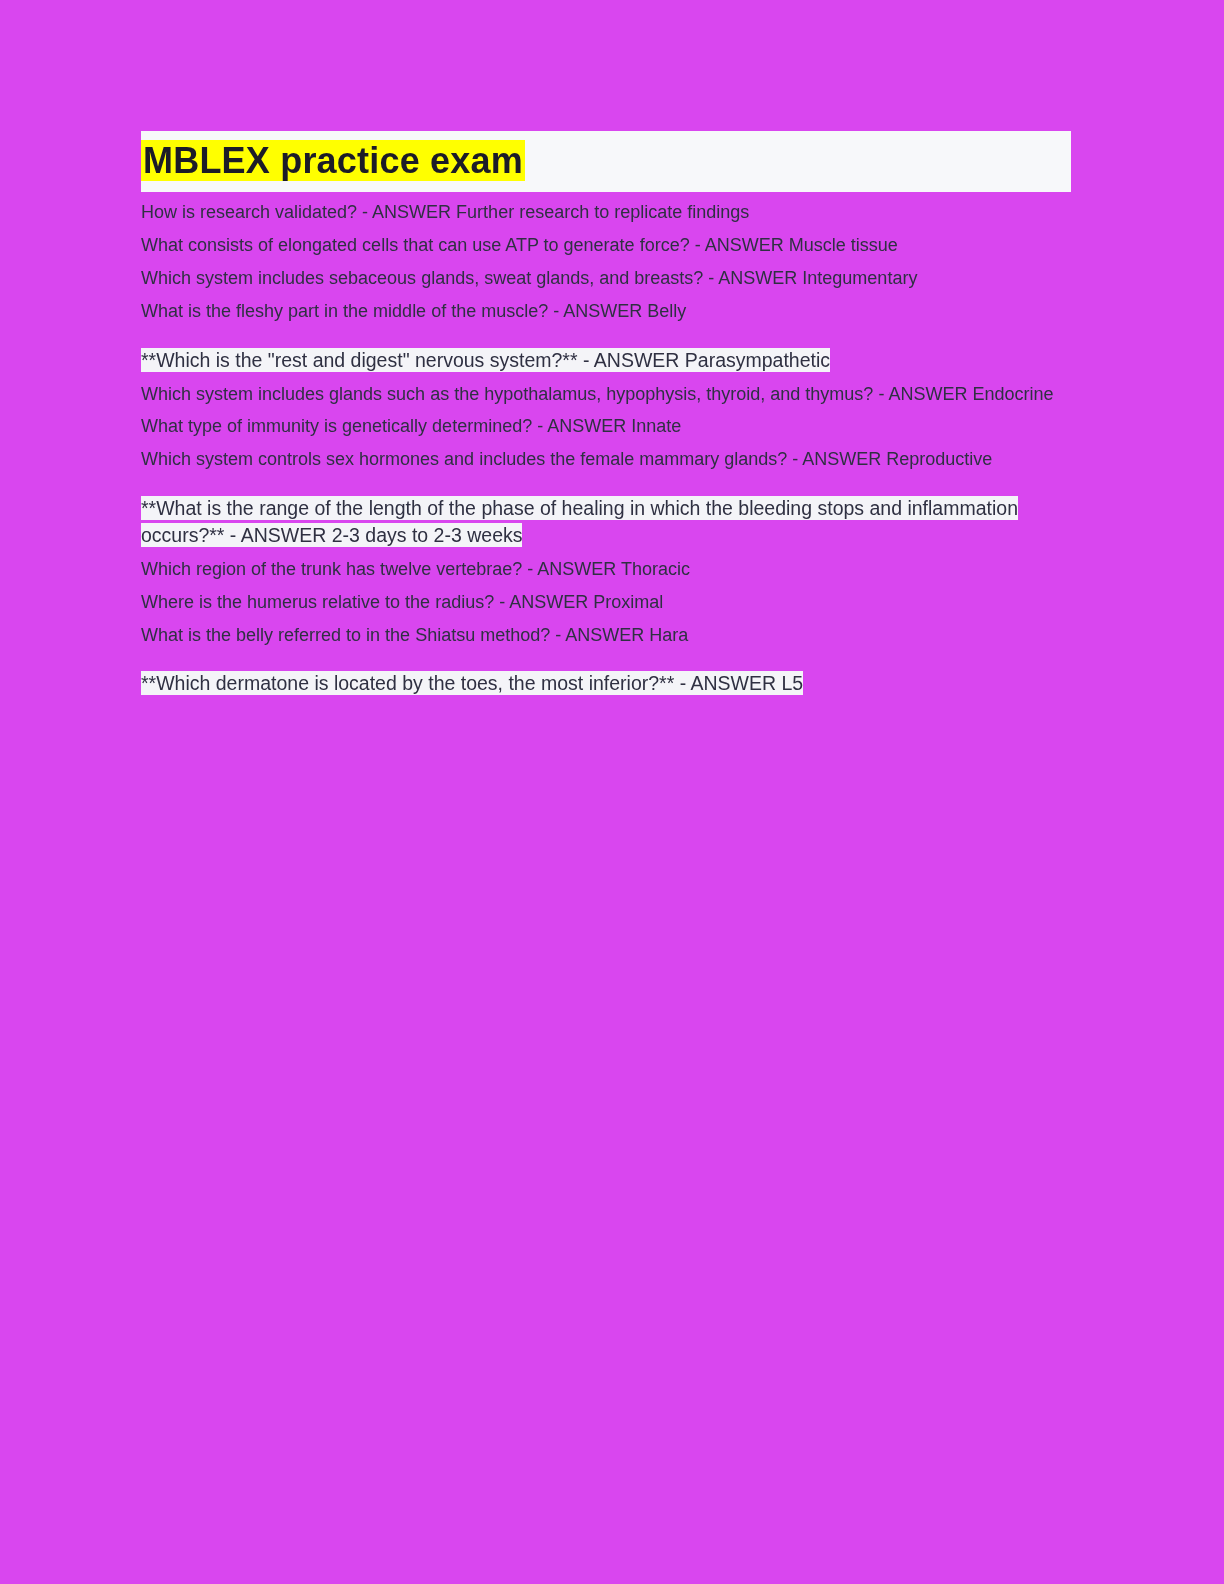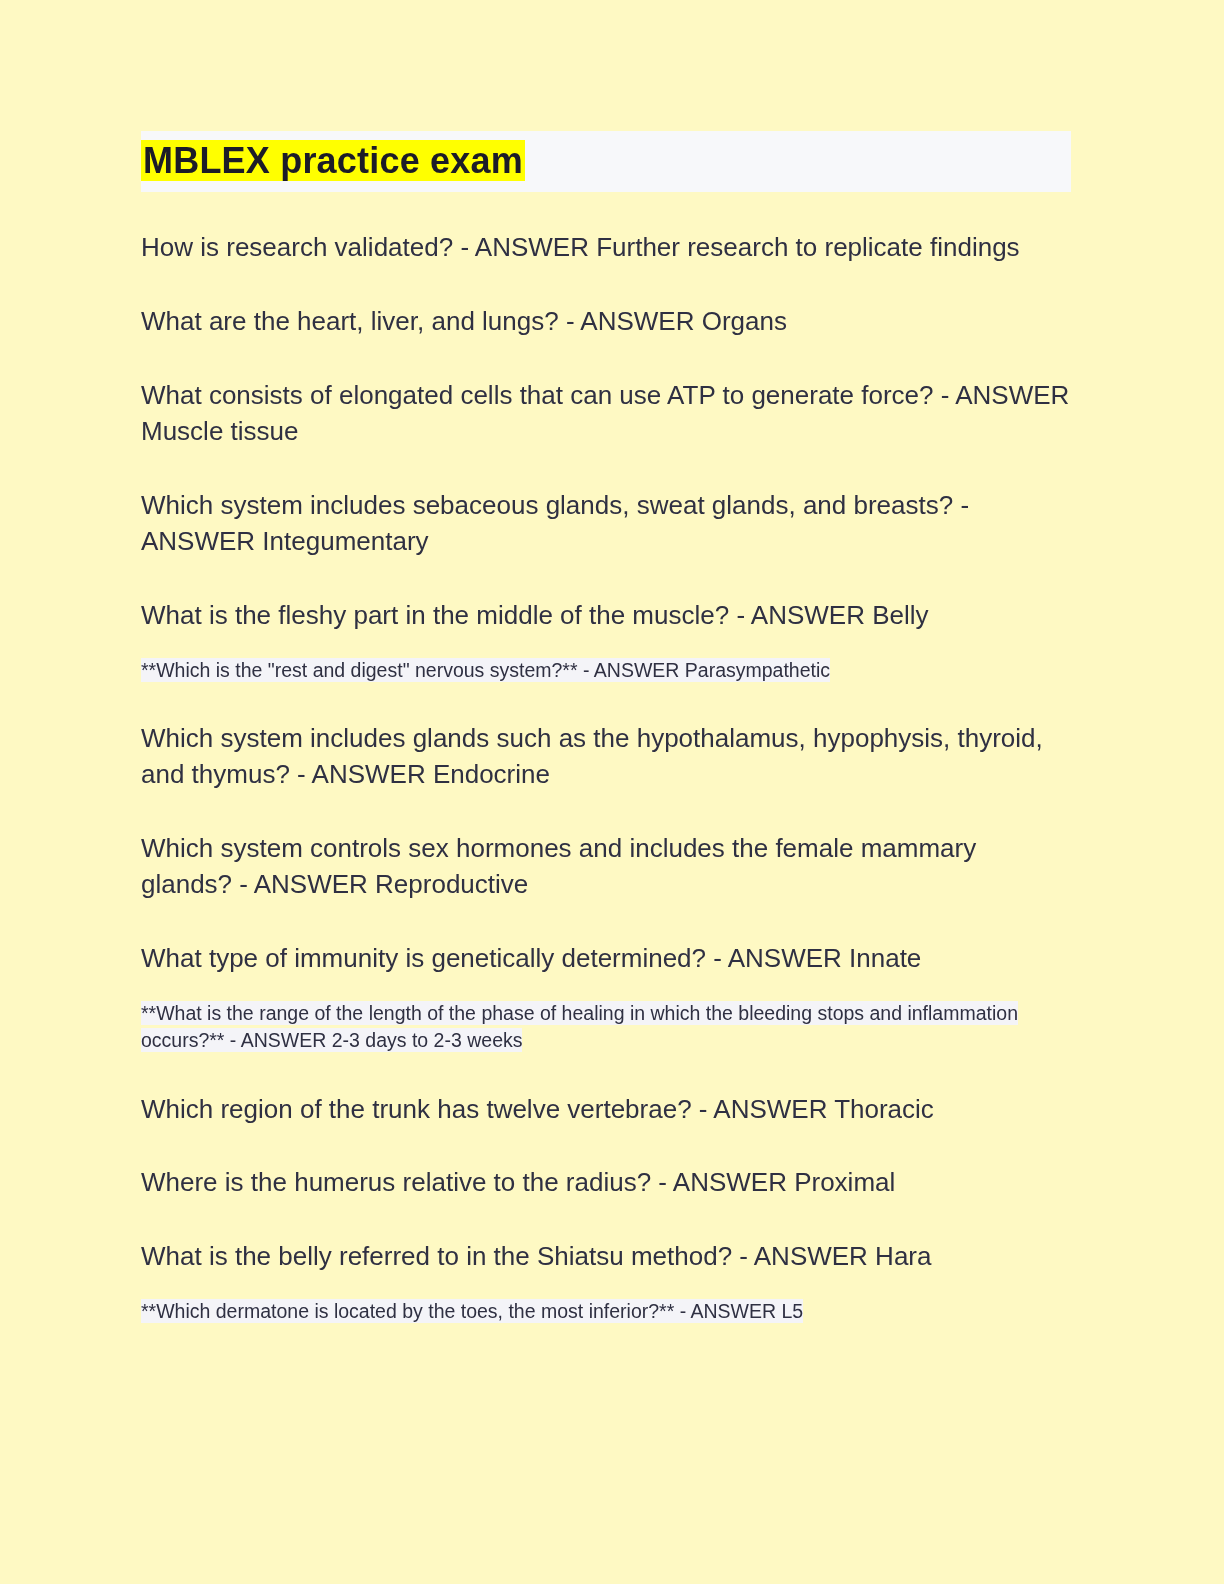--- a/index.html
+++ b/index.html
@@ -14,21 +14,21 @@
     color: #2a2a3a;
     position: relative;
     overflow: hidden;
   }
   .page {
     position: absolute;
     top: 0;
     left: 0;
     width: 1224px;
     height: 1584px;
-    background: #fef9c3;
+    background: #d946ef;
   }
   .content {
     position: absolute;
     left: 141px;
     top: 131px;
     width: 930px;
   }
   .title-bar {
     background: #f7f8fa;
     width: 930px;
@@ -50,47 +50,46 @@
     line-height: 1.38;
     color: #2f3042;
     margin-top: 23px;
     max-width: 930px;
   }
   .qa .hl {
     background: #f4f4f8;
     padding: 1px 0;
   }
   .qa-plain {
-    font-size: 26px;
+    font-size: 18px;
     line-height: 1.38;
     color: #2f3042;
-    margin-top: 38px;
+    margin-top: 8px;
     max-width: 930px;
   }
 </style>
 </head>
 <body>
 
 <div class="page">
   <div class="content">
 
     <div class="title-bar">
       <span class="title">MBLEX practice exam</span>
     </div>
 
     <div id="entries">
         <div class="qa-plain">How is research validated? - ANSWER Further research to replicate findings</div>
-        <div class="qa-plain">What are the heart, liver, and lungs? - ANSWER Organs</div>
         <div class="qa-plain">What consists of elongated cells that can use ATP to generate force? - ANSWER Muscle tissue</div>
         <div class="qa-plain">Which system includes sebaceous glands, sweat glands, and breasts? - ANSWER Integumentary</div>
         <div class="qa-plain">What is the fleshy part in the middle of the muscle? - ANSWER Belly</div>
         <div class="qa"><span class="hl">**Which is the "rest and digest" nervous system?** - ANSWER Parasympathetic</span></div>
         <div class="qa-plain">Which system includes glands such as the hypothalamus, hypophysis, thyroid, and thymus? - ANSWER Endocrine</div>
+        <div class="qa-plain">What type of immunity is genetically determined? - ANSWER Innate</div>
         <div class="qa-plain">Which system controls sex hormones and includes the female mammary glands? - ANSWER Reproductive</div>
-        <div class="qa-plain">What type of immunity is genetically determined? - ANSWER Innate</div>
         <div class="qa"><span class="hl">**What is the range of the length of the phase of healing in which the bleeding stops and inflammation occurs?** - ANSWER 2-3 days to 2-3 weeks</span></div>
         <div class="qa-plain">Which region of the trunk has twelve vertebrae? - ANSWER Thoracic</div>
         <div class="qa-plain">Where is the humerus relative to the radius? - ANSWER Proximal</div>
         <div class="qa-plain">What is the belly referred to in the Shiatsu method? - ANSWER Hara</div>
         <div class="qa"><span class="hl">**Which dermatone is located by the toes, the most inferior?** - ANSWER L5</span></div>
       </div>
 
   </div>
 </div>
 

